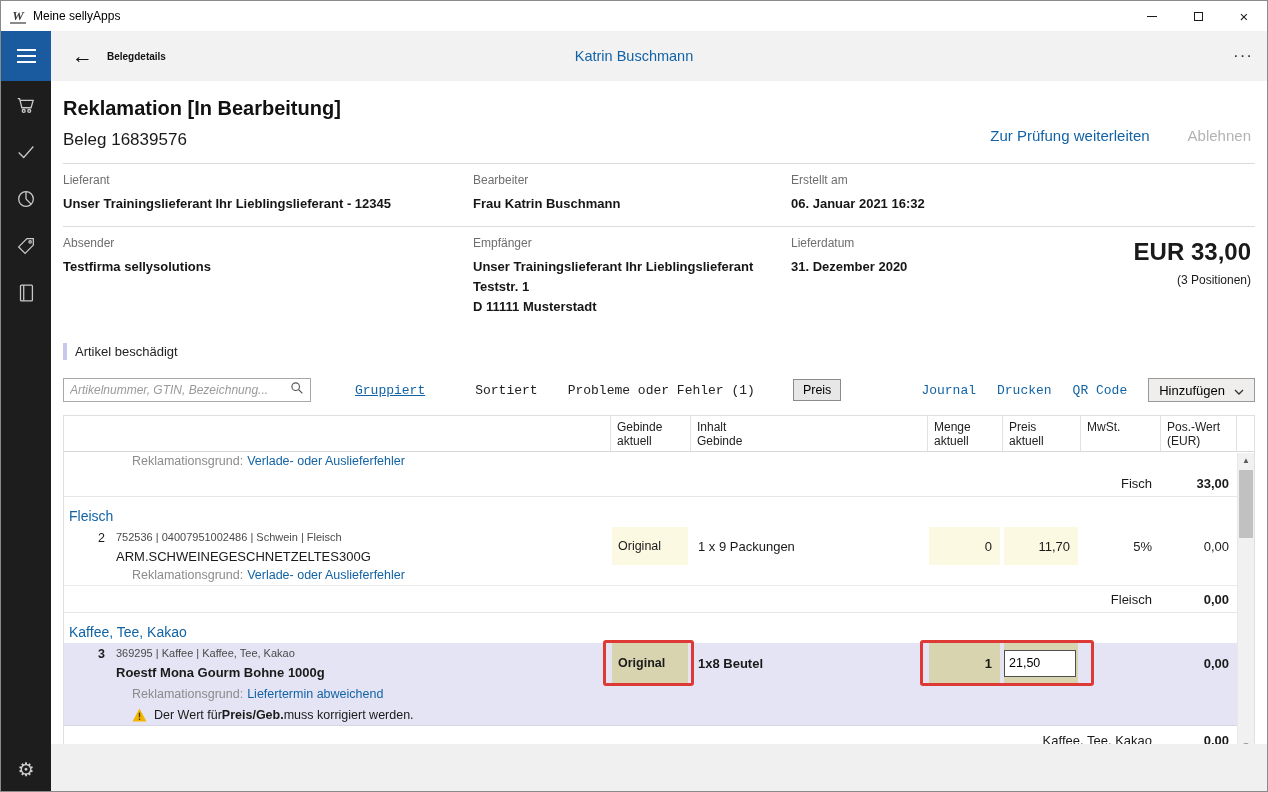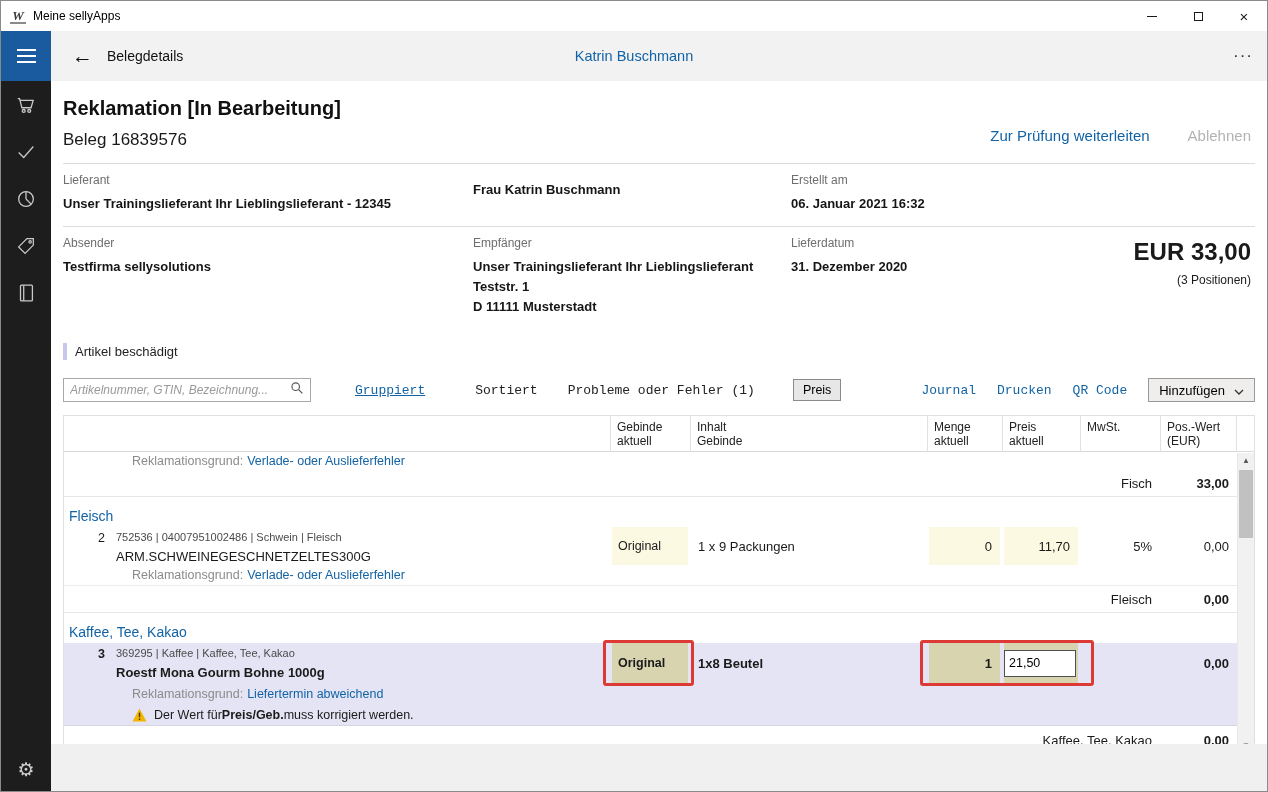--- a/index.html
+++ b/index.html
@@ -15,21 +15,21 @@
   .win-btn { width:46px; height:30px; display:flex; align-items:center; justify-content:center; background:none; border:none; color:#1a1a1a; cursor:default; }
   .glyph-min { display:block; width:10px; border-top:1px solid #1a1a1a; }
   .glyph-max { display:block; width:9px; height:9px; border:1px solid #1a1a1a; }
   .glyph-close { font-size:15px; line-height:15px; }
 
   
   .appbar { position:absolute; top:30px; left:0; right:0; height:50px; background:#f2f2f2; display:flex; align-items:center; }
   .hamburger { width:50px; height:50px; background:#1a5a9e; border:none; display:flex; flex-direction:column; align-items:center; justify-content:center; gap:4px; cursor:default; }
   .hamburger span { display:block; width:19px; height:2px; background:#fff; }
   .back-btn { margin-left:21px; background:none; border:none; font-size:21px; color:#111; line-height:20px; cursor:default; }
-  .appbar-title { margin-left:14px; font-size:14px; font-weight:normal; color:#111; }
+  .appbar-title { margin-left:14px; font-size:10px; font-weight:bold; color:#111; }
   .appbar-user { position:absolute; left:50%; transform:translateX(-50%); color:#1263a5; font-size:14.5px; cursor:default; background:none; border:none; }
   .more-btn { position:absolute; right:14px; background:none; border:none; font-size:17px; letter-spacing:1px; color:#333; cursor:default; }
 
   
   .sidebar { position:absolute; top:80px; left:0; bottom:0; width:50px; background:#1d1d1d; display:flex; flex-direction:column; align-items:center; padding-top:13px; gap:25px; }
   .side-icon { width:22px; height:22px; display:flex; align-items:center; justify-content:center; cursor:default; }
   .side-icon svg { stroke:#c9c9c9; fill:none; stroke-width:1.4; }
   .gear-btn { margin-top:auto; margin-bottom:10px; font-size:19px; color:#cfcfcf; background:none; border:none; cursor:default; }
 
   
@@ -203,20 +203,21 @@
     </div>
 
     <div class="divider"></div>
 
     <div class="meta-row meta-row1">
       <div>
         <div class="f-label">Lieferant</div>
         <div class="f-value">Unser Trainingslieferant Ihr Lieblingslieferant - 12345</div>
       </div>
       <div>
+        <div class="f-label">Bearbeiter</div>
         <div class="f-value">Frau Katrin Buschmann</div>
       </div>
       <div>
         <div class="f-label">Erstellt am</div>
         <div class="f-value">06. Januar 2021 16:32</div>
       </div>
     </div>
 
     <div class="divider" style="margin-top:0;"></div>
 

